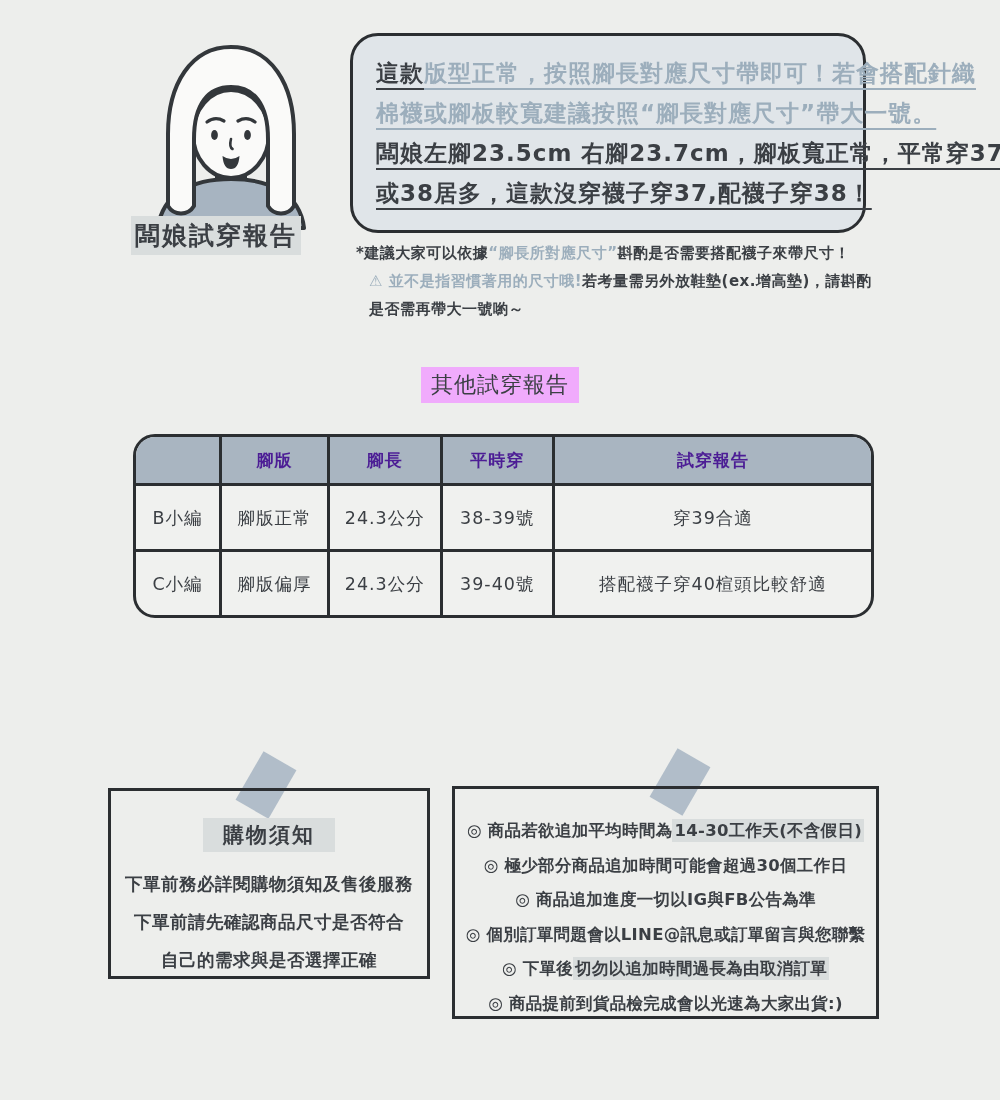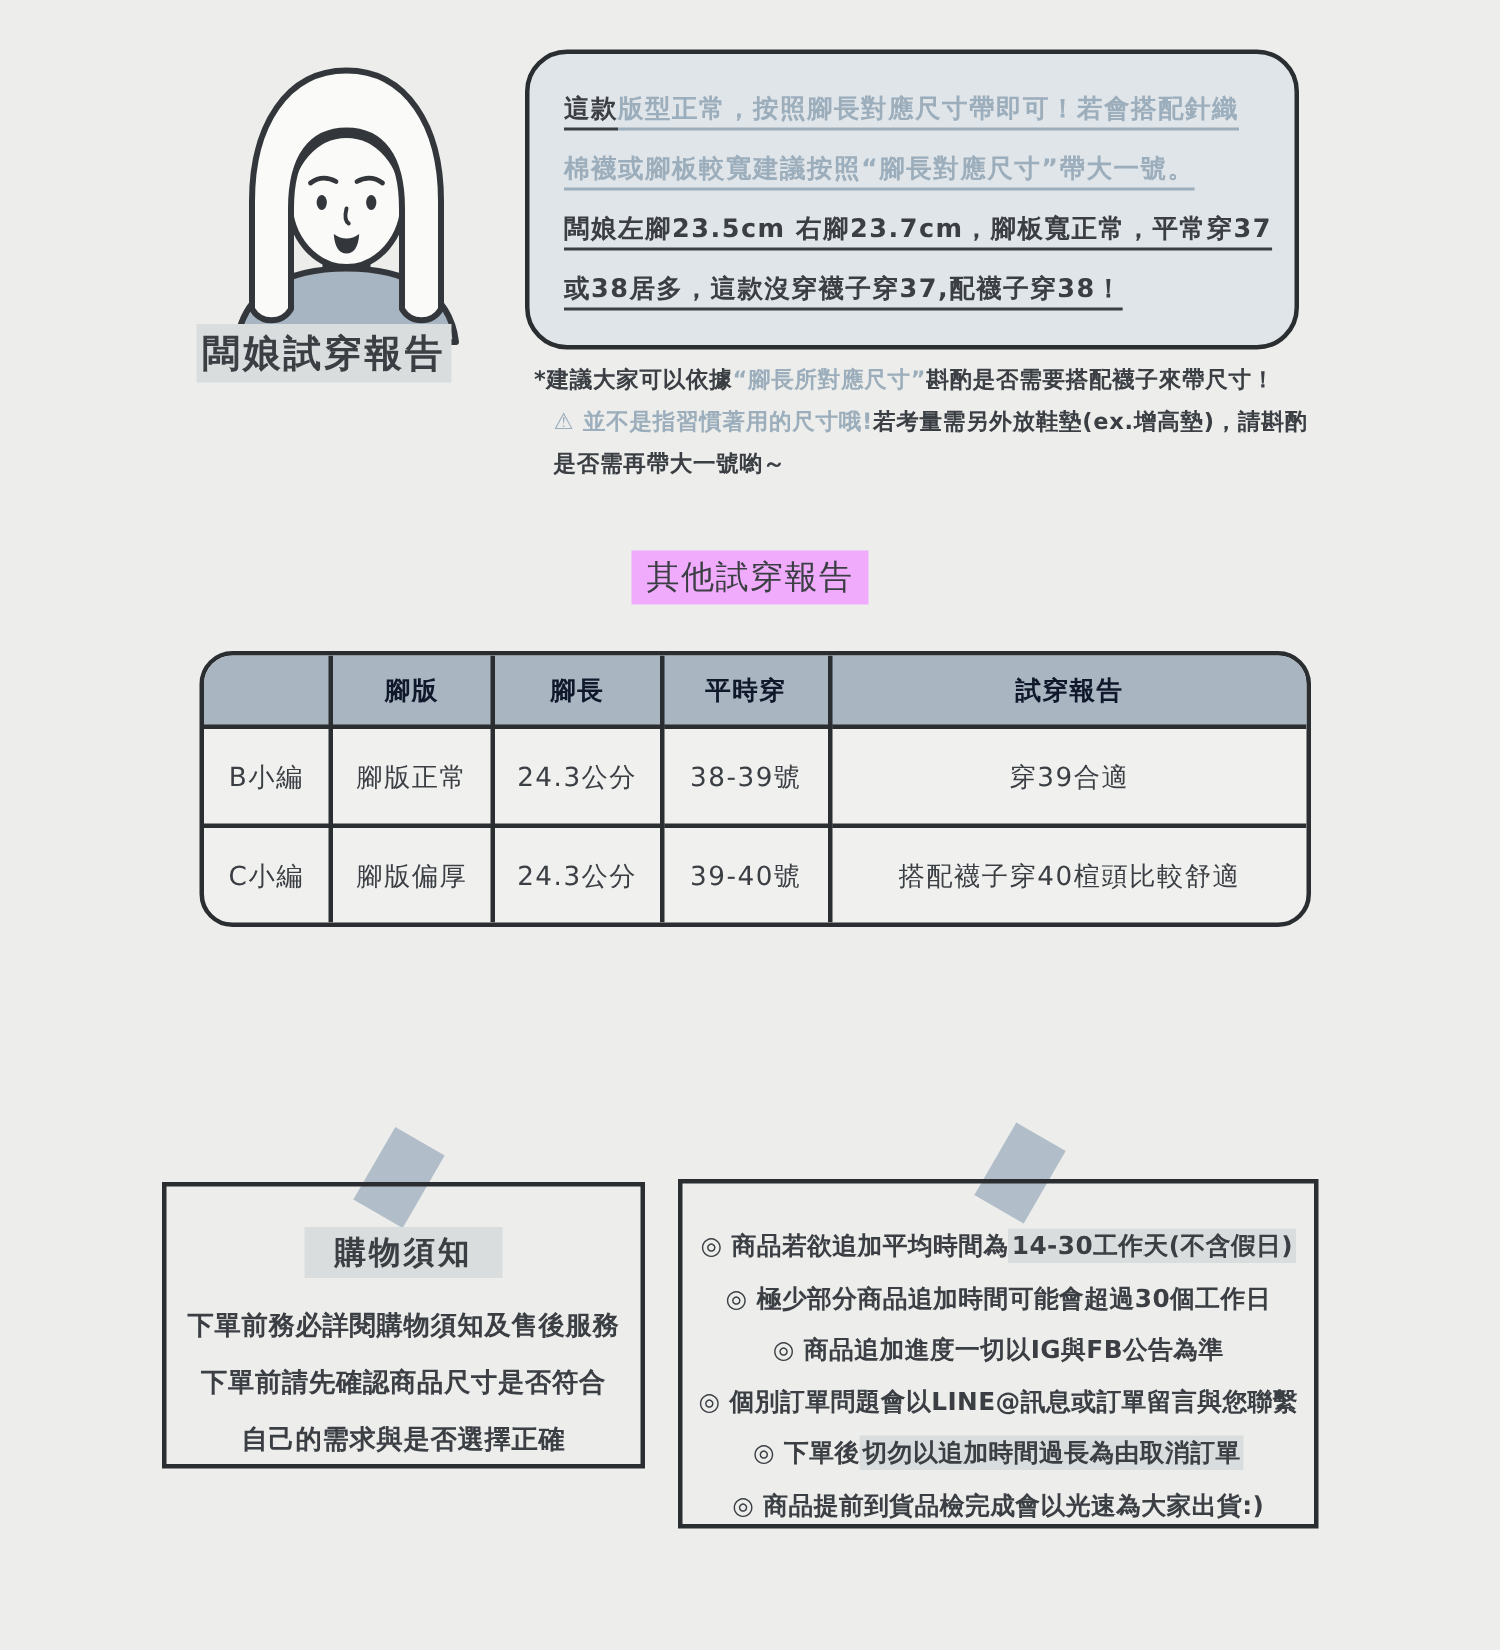--- a/index.html
+++ b/index.html
@@ -22,21 +22,21 @@
     background:#D9DDDD; padding:3px 4px;
   }
 
   
   .bubble {
     left:350px; top:33px; width:516px; height:200px; box-sizing:border-box;
     background:#E0E5E9; border:3.5px solid #2B2E31; border-radius:28px;
     padding:17px 23px 0 23px;
   }
   .bubble .line {
-    font-size:17px; font-weight:600; letter-spacing:1px;
+    font-size:23px; font-weight:600; letter-spacing:1px;
     line-height:40px; white-space:nowrap;
   }
   .u { text-decoration:underline; text-decoration-thickness:2px; text-underline-offset:7px; }
   .gray { color:#9CAEBC; }
   .dark { color:#3B3F44; }
 
   
   .note {
     left:356px; top:239px; width:580px;
     font-size:15px; font-weight:600; line-height:28px; letter-spacing:0.5px;
@@ -55,21 +55,21 @@
     left:133px; top:434px; width:735px;
     border:3.5px solid #2B2E31; border-radius:22px; overflow:hidden;
     background:#F0F1EF;
   }
   table.fit-table { border-collapse:collapse; width:100%; table-layout:fixed; }
   .fit-table th, .fit-table td {
     border:3px solid #2B2E31; text-align:center; vertical-align:middle;
     letter-spacing:1px;
   }
   .fit-table thead th {
-    background:#A9B5C1; color:#0f172a; font-size:17px; font-weight:600; height:44px;
+    background:#A9B5C1; color:#4c1d95; font-size:17px; font-weight:600; height:44px;
   }
   .fit-table tbody td { height:61px; font-size:17.5px; color:#3B3F44; font-weight:500; }
   .fit-table tr > *:first-child { border-left:none; }
   .fit-table tr > *:last-child  { border-right:none; }
   .fit-table thead tr th { border-top:none; }
   .fit-table tbody tr:last-child td { border-bottom:none; }
 
   
   .notice-box {
     left:108px; top:788px; width:322px; height:191px; box-sizing:border-box;

